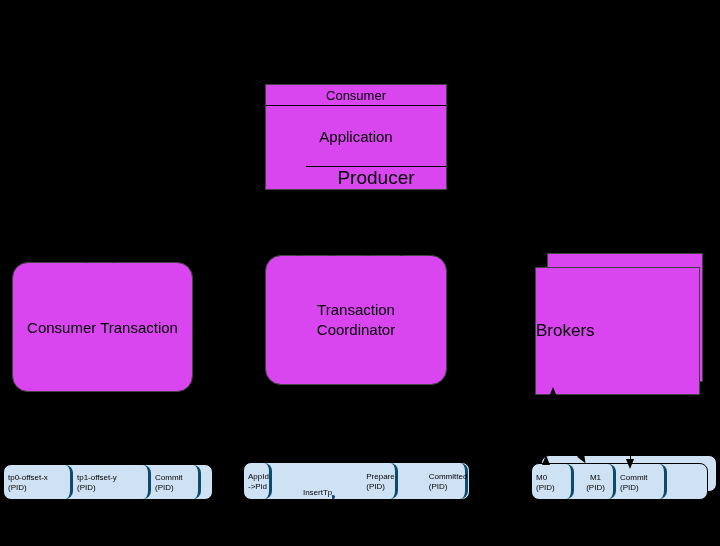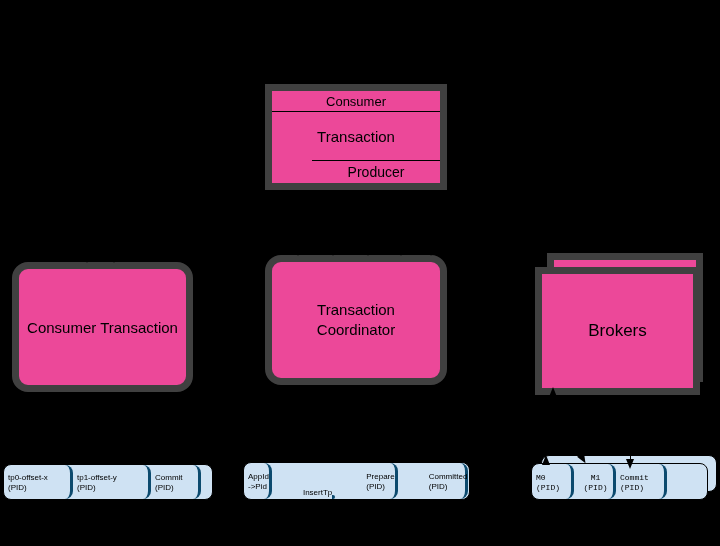--- a/index.html
+++ b/index.html
@@ -7,44 +7,44 @@
     width:720px; height:546px;
     background:#000000;
     font-family:"Liberation Sans","DejaVu Sans",sans-serif;
     color:#000000;
     overflow:hidden;
   }
   #canvas { position:relative; width:720px; height:546px; background:#000000; }
 
   .shape {
     position:absolute;
-    background:#ec4899;
-    border:7px solid #404040;
+    background:#d946ef;
+    border:1px solid #404040;
     box-sizing:border-box;
   }
   .rounded { border-radius:16px; }
 
   
   #app-stack { left:265px; top:84px; width:182px; height:106px; display:flex; flex-direction:column; }
   #app-stack .row { display:flex; align-items:center; justify-content:center; }
   #row-consumer { height:20px; border-bottom:1px solid #000; font-size:13px; }
   #row-application { flex:1; font-size:15px; }
-  #row-producer { height:22px; border-top:1px solid #000; font-size:14px;margin-left:40px; }
+  #row-producer { height:22px; border-top:1px solid #000; font-size:19px;margin-left:40px; }
 
   
   #consumer-coordinator { left:12px; top:262px; width:181px; height:130px;
     display:flex; align-items:center; justify-content:center; font-size:15px; text-align:center; }
   #transaction-coordinator { left:265px; top:255px; width:182px; height:130px;
     display:flex; align-items:center; justify-content:center; font-size:15px; text-align:center; }
   #transaction-coordinator .wrap { width:110px; line-height:1.35; }
 
   
   #brokers-back  { left:547px; top:253px; width:156px; height:129px; }
   #brokers-front { left:535px; top:267px; width:165px; height:128px;
-    display:flex; align-items:center; justify-content:center; font-size:17px; }
+    display:flex; align-items:center; justify-content:flex-start; font-size:17px; }
 
   
   .log {
     position:absolute;
     background:#cfe2f3;
     border:1px solid #000000;
     border-radius:8px;
     box-sizing:border-box;
     display:flex;
     overflow:hidden;
@@ -69,21 +69,21 @@
 
   #log-transaction { left:243px; top:462px; width:227px; height:38px;gap:27px; }
   #log-transaction .c0 { width:47px; }
   #log-transaction .c1 { width:42px;margin-top:32px; }
   #log-transaction .c2 { width:50px; }
   #log-transaction .c3 { width:43px; }
   #log-transaction .c4 { flex:1; }
 
   #log-broker-back { left:541px; top:455px; width:176px; height:37px;
     position:absolute; background:#cfe2f3; border:1px solid #000; border-radius:8px; box-sizing:border-box; }
-  #log-broker { left:531px; top:463px; width:177px; height:37px;font-family:Liberation Mono, monospace; }
+  #log-broker { left:531px; top:463px; width:177px; height:37px; }
   #log-broker .c0 { width:42px; }
   #log-broker .c1 { width:42px;align-items:center; }
   #log-broker .c2 { width:51px; }
   #log-broker .c3 { flex:1; }
 
   
   .ah { position:absolute; width:0; height:0; }
   .ah-down { border-left:4px solid transparent; border-right:4px solid transparent; border-top:10px solid #000; }
   .ah-up   { border-left:4px solid transparent; border-right:4px solid transparent; border-bottom:10px solid #000; }
   .ah-notch{ position:absolute; width:0; height:0;
@@ -93,21 +93,21 @@
 </head>
 <body>
 
 <div id="canvas">
 
   <div class="shape" id="app-stack">
     <div class="row" id="row-consumer">
       <span>Consumer</span>
     </div>
     <div class="row" id="row-application">
-      <span>Transaction</span>
+      <span>Application</span>
     </div>
     <div class="row" id="row-producer">
       <span>Producer</span>
     </div>
   </div>
 
   <div class="shape rounded" id="consumer-coordinator">
     <span>Consumer Transaction</span>
   </div>
 

